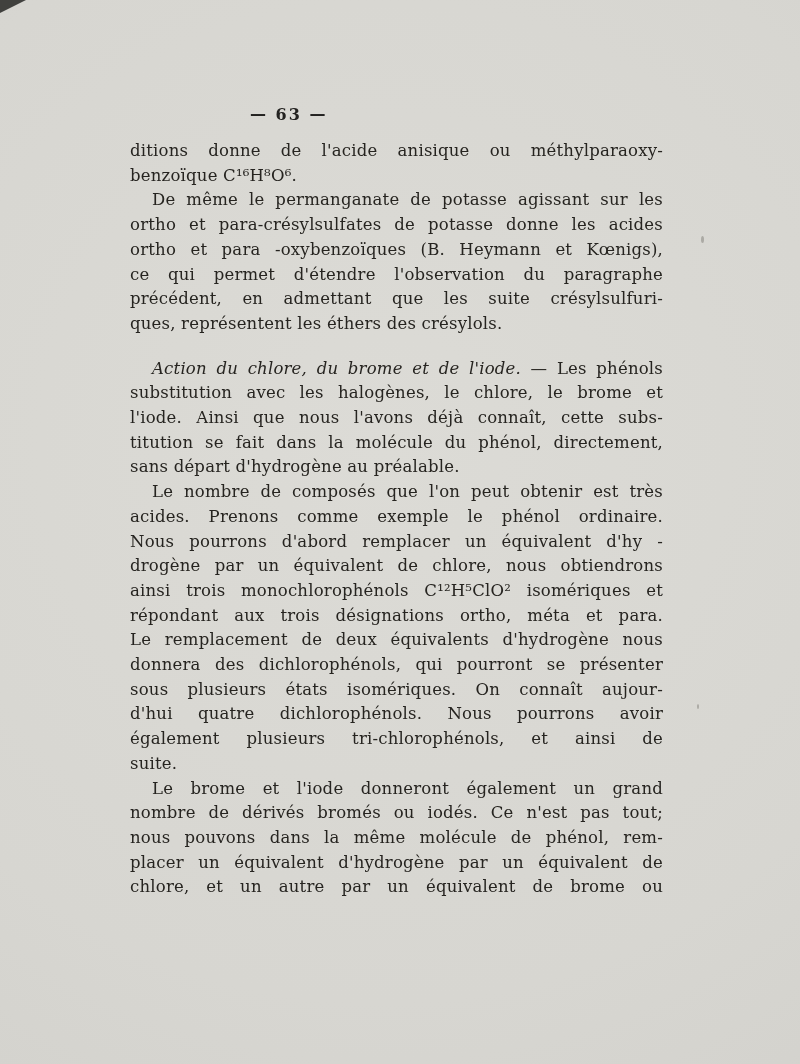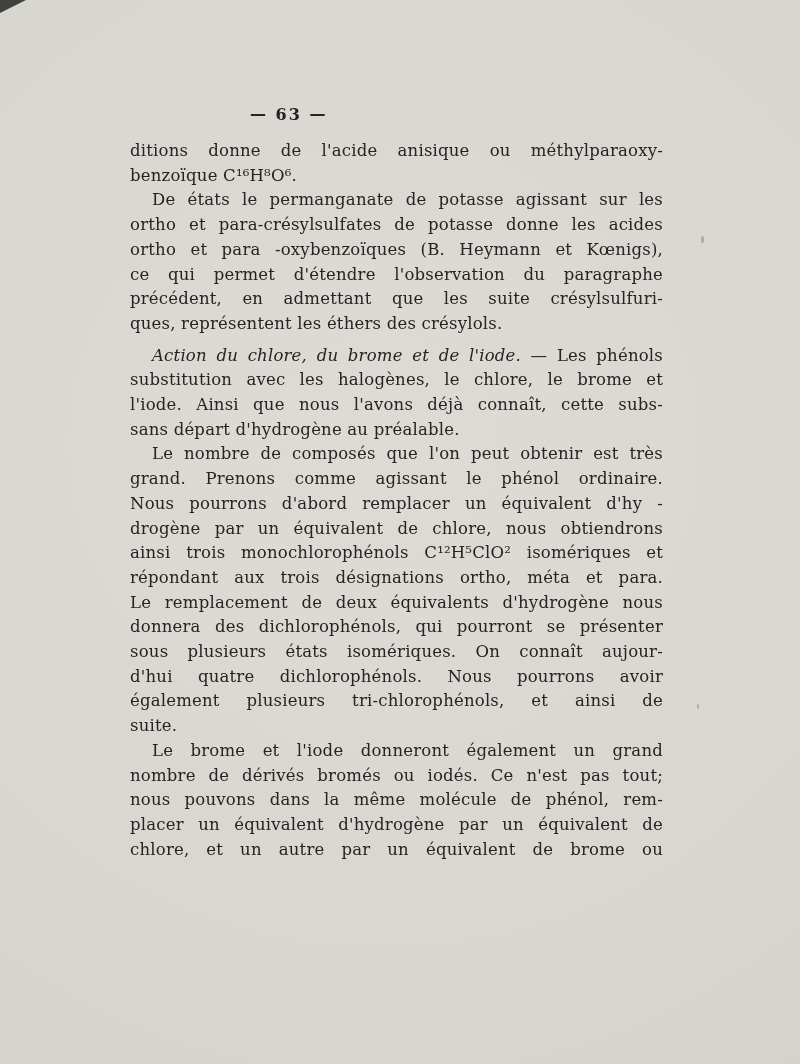--- a/index.html
+++ b/index.html
@@ -42,21 +42,21 @@
   .text-block {
     position: absolute;
     top: 139px; left: 130px;
     width: 533px;
     font-size: 16.5px;
     line-height: 24.7px;
     letter-spacing: 0.2px;
     color: #262420;
   }
   p { margin: 0; }
-  p.section-start { margin-top: 7px; }
+  p.section-start { margin-top: 20px; }
   .line {
     text-align: justify;
     text-align-last: justify;
     text-justify: inter-word;
   }
   .line.last { text-align-last: left; }
   .line.indent { padding-left: 22px; }
   .italic { font-style: italic; }
 </style>
 </head>
@@ -70,40 +70,41 @@
   <div class="page-number">— 63 —</div>
 
   <div class="text-block">
 
     <p>
       <span class="line" style="display:block">ditions donne de l'acide anisique ou méthylparaoxy-</span>
       <span class="line last" style="display:block">benzoïque C¹⁶H⁸O⁶.</span>
     </p>
 
     <p>
-      <span class="line indent" style="display:block">De états le permanganate de potasse agissant sur les</span>
+      <span class="line indent" style="display:block">De même le permanganate de potasse agissant sur les</span>
       <span class="line" style="display:block">ortho et para-crésylsulfates de potasse donne les acides</span>
       <span class="line" style="display:block">ortho et para -oxybenzoïques (B. Heymann et Kœnigs),</span>
       <span class="line" style="display:block">ce qui permet d'étendre l'observation du paragraphe</span>
       <span class="line" style="display:block">précédent, en admettant que les suite crésylsulfuri-</span>
       <span class="line last" style="display:block">ques, représentent les éthers des crésylols.</span>
     </p>
 
     <p class="section-start">
       <span class="line indent" style="display:block">
         <span class="italic">Action du chlore, du brome et de l'iode.</span><span> — Les phénols</span>
       </span>
       <span class="line" style="display:block">substitution avec les halogènes, le chlore, le brome et</span>
       <span class="line" style="display:block">l'iode. Ainsi que nous l'avons déjà connaît, cette subs-</span>
+      <span class="line" style="display:block">titution se fait dans la molécule du phénol, directement,</span>
       <span class="line last" style="display:block">sans départ d'hydrogène au préalable.</span>
     </p>
 
     <p>
       <span class="line indent" style="display:block">Le nombre de composés que l'on peut obtenir est très</span>
-      <span class="line" style="display:block">grand. Prenons comme agissant le phénol ordinaire.</span>
+      <span class="line" style="display:block">acides. Prenons comme exemple le phénol ordinaire.</span>
       <span class="line" style="display:block">Nous pourrons d'abord remplacer un équivalent d'hy -</span>
       <span class="line" style="display:block">drogène par un équivalent de chlore, nous obtiendrons</span>
       <span class="line" style="display:block">ainsi trois monochlorophénols C¹²H⁵ClO² isomériques et</span>
       <span class="line" style="display:block">répondant aux trois désignations ortho, méta et para.</span>
       <span class="line" style="display:block">Le remplacement de deux équivalents d'hydrogène nous</span>
       <span class="line" style="display:block">donnera des dichlorophénols, qui pourront se présenter</span>
       <span class="line" style="display:block">sous plusieurs états isomériques. On connaît aujour-</span>
       <span class="line" style="display:block">d'hui quatre dichlorophénols. Nous pourrons avoir</span>
       <span class="line" style="display:block">également plusieurs tri-chlorophénols, et ainsi de</span>
       <span class="line last" style="display:block">suite.</span>

